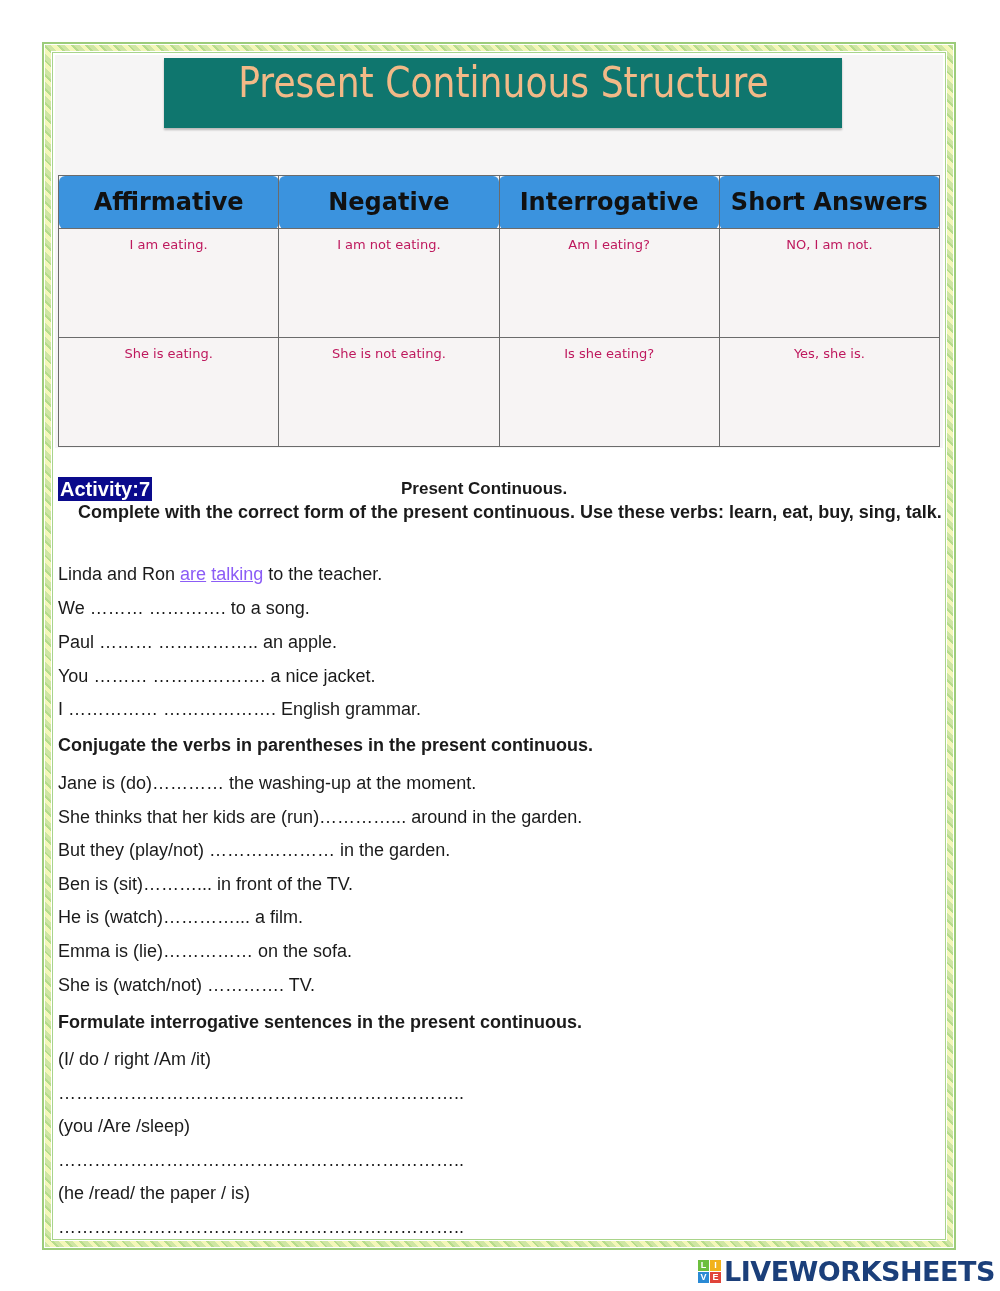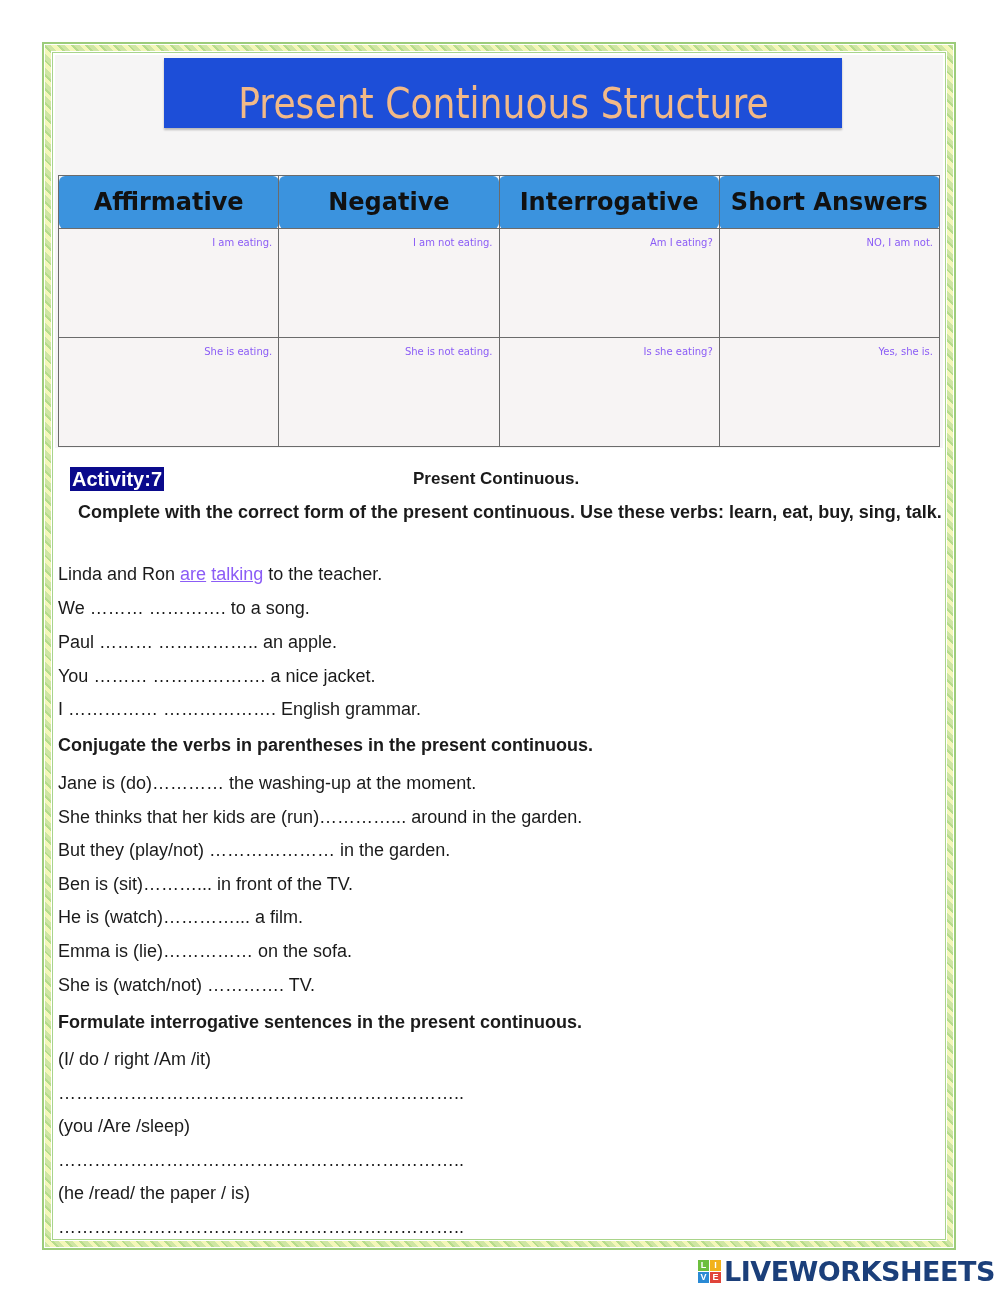--- a/index.html
+++ b/index.html
@@ -22,23 +22,23 @@
     border: 1px solid #a9d48a;
     pointer-events: none;
   }
 
   .image-panel {
     position: absolute; left: 55px; top: 55px; width: 888px; height: 393px;
     background: #f6f5f5;
   }
   .title-banner {
     position: absolute; left: 164px; top: 58px; width: 678px; height: 70px;
-    background: #1d4ed8;
+    background: #0f766e;
     box-shadow: 0 2px 2px rgba(0,0,0,0.25);
-    display: flex; align-items: flex-end; justify-content: center;
+    display: flex; align-items: flex-start; justify-content: center;
   }
   .title-banner span {
     color: #f2b987; font-family: "DejaVu Sans", sans-serif; font-size: 42px; font-weight: normal;
     letter-spacing: 0px; transform: scaleX(0.86); white-space: nowrap;
   }
 
   table.grammar {
     position: absolute; left: 58px; top: 175px; width: 882px; height: 272px;
     border-collapse: collapse; table-layout: fixed;
   }
@@ -47,26 +47,25 @@
   }
   table.grammar th {
     background: #3b93de; height: 52px;
     font-family: "DejaVu Sans", sans-serif; font-weight: bold; font-size: 24px; color: #111; border-radius: 6px;
   }
   table.grammar td.formula {
     height: 54px; color: #b8343b; font-family: "Liberation Serif", serif; font-size: 16px; line-height: 22px;
     background: #f7f4f4;
   }
   table.grammar td.example {
-    height: 54px; vertical-align: top; padding-top: 8px; font-family: "DejaVu Sans", sans-serif; font-size: 10px; color: #8b5cf6;
+    height: 54px; vertical-align: top; padding-top: 8px; font-family: "DejaVu Sans", sans-serif; font-size: 13px; color: #be185d;
     background: #f7f4f4;
-    text-align: right;
   }
 
-  .activity-row { position: absolute; left: 58px; top: 467px; width: 700px; height: 24px; margin-left: 12px; }
+  .activity-row { position: absolute; left: 58px; top: 477px; width: 700px; height: 24px; }
   .activity-badge {
     position: absolute; left: 0; top: 0; background: #0a0a8c; color: #fff;
     font-weight: bold; font-size: 20px; padding: 0 2px; line-height: 24px;
   }
   .activity-title { position: absolute; left: 343px; top: 2px; font-weight: bold; font-size: 17px; }
 
   .txt { position: absolute; left: 58px; font-size: 18px; line-height: 24px; white-space: nowrap; }
   .bold { font-weight: bold; }
   .instr1 { top: 500px; white-space: normal; width: 880px; line-height: 25px; margin-left: 20px; }
   .ans { color: #8b5cf6; text-decoration: underline; }

